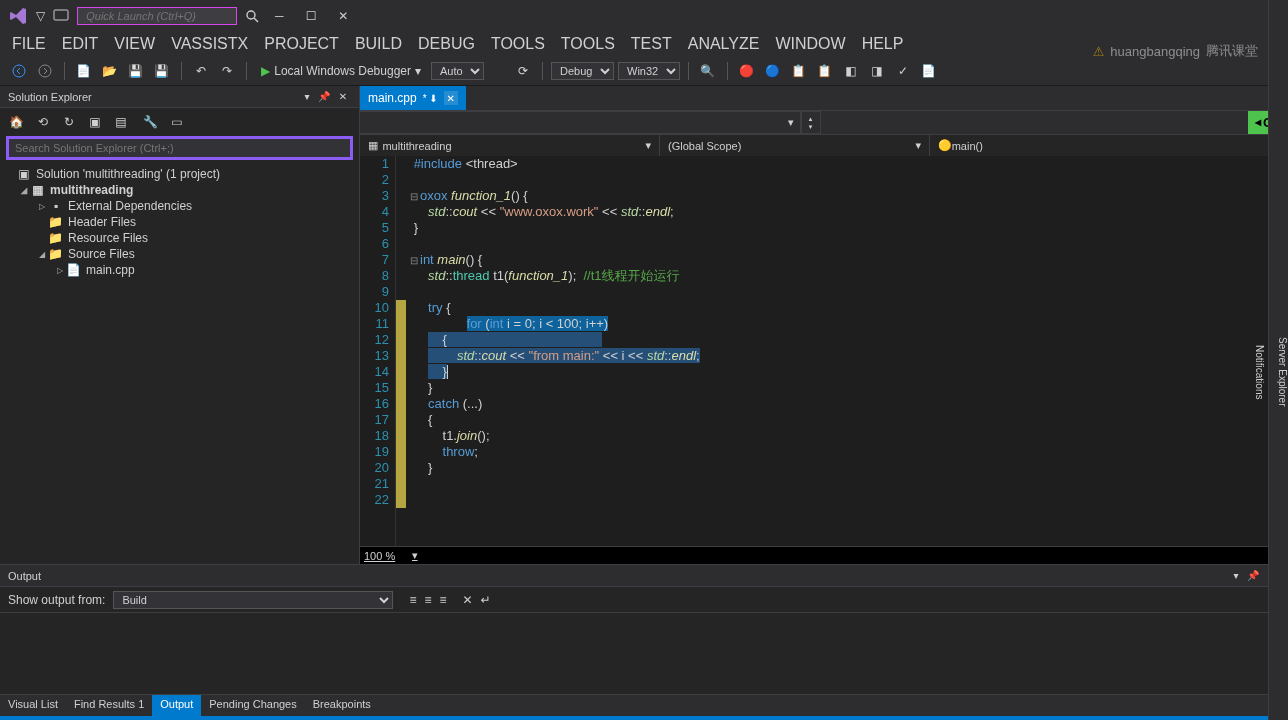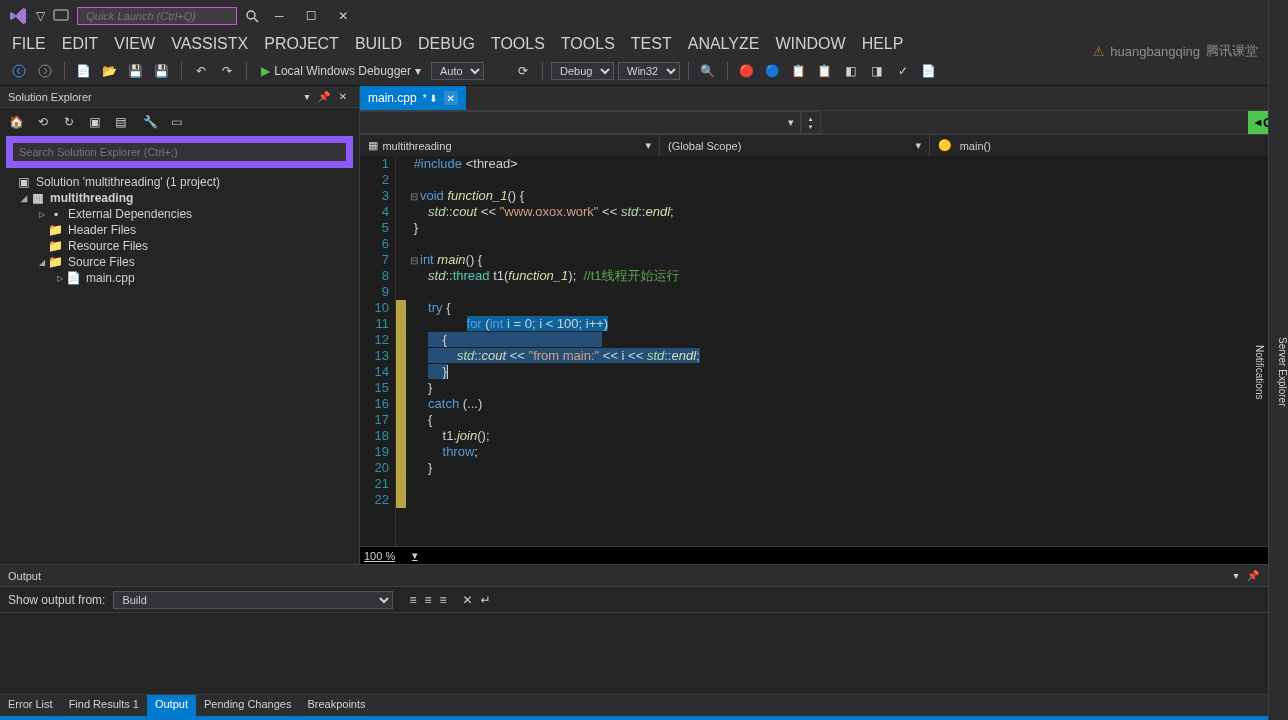--- a/index.html
+++ b/index.html
@@ -24,21 +24,21 @@
 
 .main-area { display: flex; height: 478px; }
 
 .sol-explorer { width: 360px; background: #252526; display: flex; flex-direction: column; border-right: 1px solid #3e3e42; }
 .panel-header { height: 22px; background: #2d2d30; display: flex; align-items: center; padding: 0 8px; font-size: 11px; border-bottom: 1px solid #3e3e42; }
 .panel-header .spacer { flex: 1; }
 .panel-header .phbtn { width: 16px; height: 16px; margin-left: 2px; cursor: pointer; display: flex; align-items: center; justify-content: center; font-size: 10px; }
 .sol-toolbar { height: 28px; display: flex; align-items: center; padding: 0 6px; gap: 4px; }
 .sol-toolbar .stbtn { width: 22px; height: 22px; display: flex; align-items: center; justify-content: center; cursor: pointer; }
 .sol-search { margin: 0 6px 4px 6px; }
-.sol-search input { width: 100%; background: #333337; border: 7px solid #8b5cf6; color: #888; padding: 3px 6px; font-size: 11px; }
+.sol-search input { width: 100%; background: #333337; border: 3px solid #8b5cf6; color: #888; padding: 3px 6px; font-size: 11px; }
 .sol-tree { flex: 1; overflow: auto; padding: 2px 0; }
 .tree-item { display: flex; align-items: center; padding: 1px 0; cursor: pointer; }
 .tree-item .exp { width: 12px; text-align: center; font-size: 8px; color: #aaa; }
 .tree-item .ticon { width: 16px; margin-right: 4px; display: flex; align-items: center; justify-content: center; }
 .tree-item.bold { font-weight: bold; }
 .pl0 { padding-left: 4px; } .pl1 { padding-left: 18px; } .pl2 { padding-left: 36px; } .pl3 { padding-left: 54px; }
 .panel-tabs { height: 22px; display: flex; background: #2d2d30; border-top: 1px solid #3e3e42; font-size: 11px; }
 .panel-tabs .ptab { padding: 3px 6px; cursor: pointer; white-space: nowrap; overflow: hidden; }
 .panel-tabs .ptab.active { background: #007acc; color: #fff; }
 
@@ -272,21 +272,21 @@
         </div>
       <div style="flex:1"></div>
       <div class="go-label">
           <span style="font-size:8px;margin-right:2px">◀</span>
           <span>Go</span>
         </div>
     </div>
     <div class="crumb-strip">
       <div class="crumb b1">▦ <span style="margin-left:4px">multithreading</span><span style="flex:1"></span>▾</div>
       <div class="crumb b2"><span>(Global Scope)</span><span style="flex:1"></span>▾</div>
-      <div class="crumb b3">🟡 <span style="margin-left:8px">main()</span></div>
+      <div class="crumb b3">🟡 <span style="margin-left:0">main()</span></div>
     </div>
 
     <div class="code-view">
       <div class="gutter">
         <div>1</div>
           <div>2</div>
           <div>3</div>
           <div>4</div>
           <div>5</div>
           <div>6</div>
@@ -327,21 +327,21 @@
           <div class="mark-yellow"></div>
           <div class="mark-yellow"></div>
           <div class="mark-yellow"></div>
           <div class="mark-yellow"></div>
           <div class="mark-yellow"></div>
           <div class="mark-yellow"></div>
       </div>
       <div class="code-lines">
 <div class="cl"> <span class="kw">#include </span><span>&lt;thread&gt;</span></div>
 <div class="cl"></div>
-<div class="cl"><span class="fold">⊟</span><span class="kw">void</span> <span class="fn">function_1</span><span>() {</span></div>
+<div class="cl"><span class="fold">⊟</span><span class="kw">oxox</span> <span class="fn">function_1</span><span>() {</span></div>
 <div class="cl">     <span class="ns">std</span>::<span class="mem">cout</span><span> &lt;&lt; </span><span class="str">"www.oxox.work"</span><span> &lt;&lt; </span><span class="ns">std</span>::<span class="mem">endl</span><span>;</span></div>
 <div class="cl"> <span>}</span></div>
 <div class="cl"></div>
 <div class="cl"><span class="fold">⊟</span><span class="kw">int</span> <span class="fn">main</span><span>() {</span></div>
 <div class="cl">     <span class="ns">std</span>::<span class="type">thread</span><span> t1(</span><span class="fn">function_1</span><span>);  </span><span class="cmt">//t1线程开始运行</span></div>
 <div class="cl"></div>
 <div class="cl">     <span class="kw">try</span><span> {</span></div>
 <div class="cl">         <span class="sel-active"><span class="kw">for</span><span> (</span><span class="kw">int</span><span> i = 0; i &lt; 100; i++)</span></span></div>
 <div class="cl">     <span class="sel">    <span>{</span>                                           </span></div>
 <div class="cl">     <span class="sel">        <span class="ns">std</span>::<span class="mem">cout</span><span> &lt;&lt; </span><span class="str">"from main:"</span><span> &lt;&lt; i &lt;&lt; </span><span class="ns">std</span>::<span class="mem">endl</span><span>;</span></span></div>
@@ -383,21 +383,21 @@
     <span class="tb-btn">≡</span>
     <span class="tb-btn">≡</span>
     <span class="sep"></span>
     <span class="tb-btn">✕</span>
     <span class="tb-btn">↵</span>
   </div>
   <div class="output-body"></div>
 </div>
 
 <div class="bottom-tabs">
-  <span class="btab">Error List</span>
+  <span class="btab">Visual List</span>
   <span class="btab">Find Results 1</span>
   <span class="btab active">Output</span>
   <span class="btab">Pending Changes</span>
   <span class="btab">Breakpoints</span>
 </div>
 
 <div class="statusbar">
 
   <span class="spacer"></span>
 

